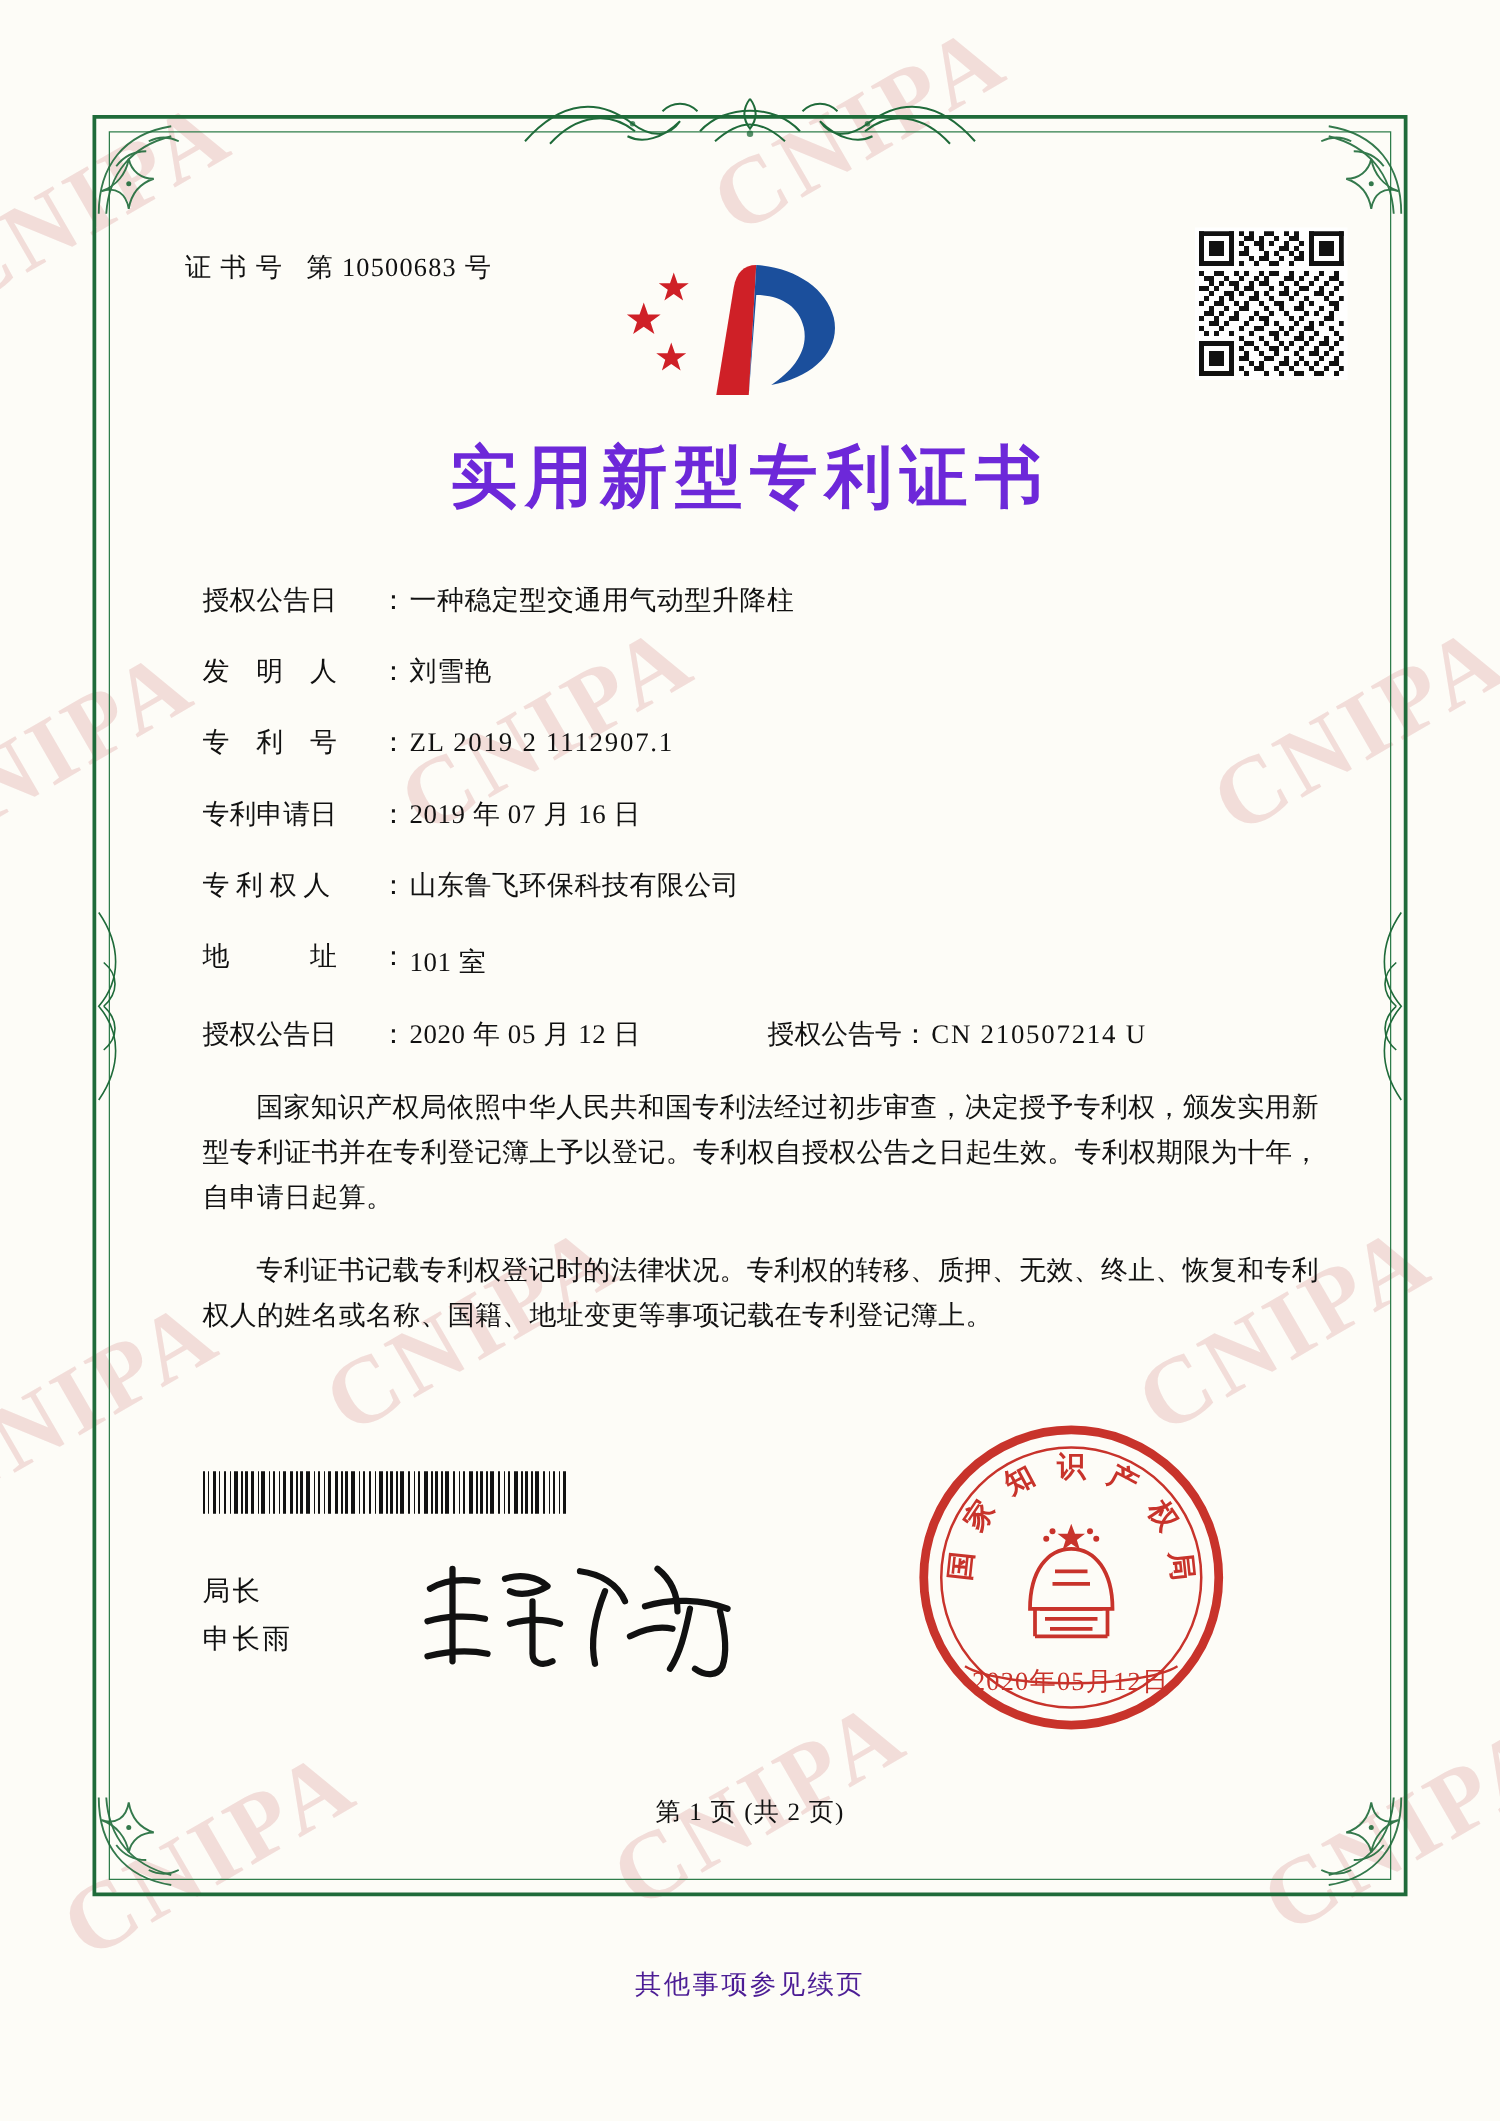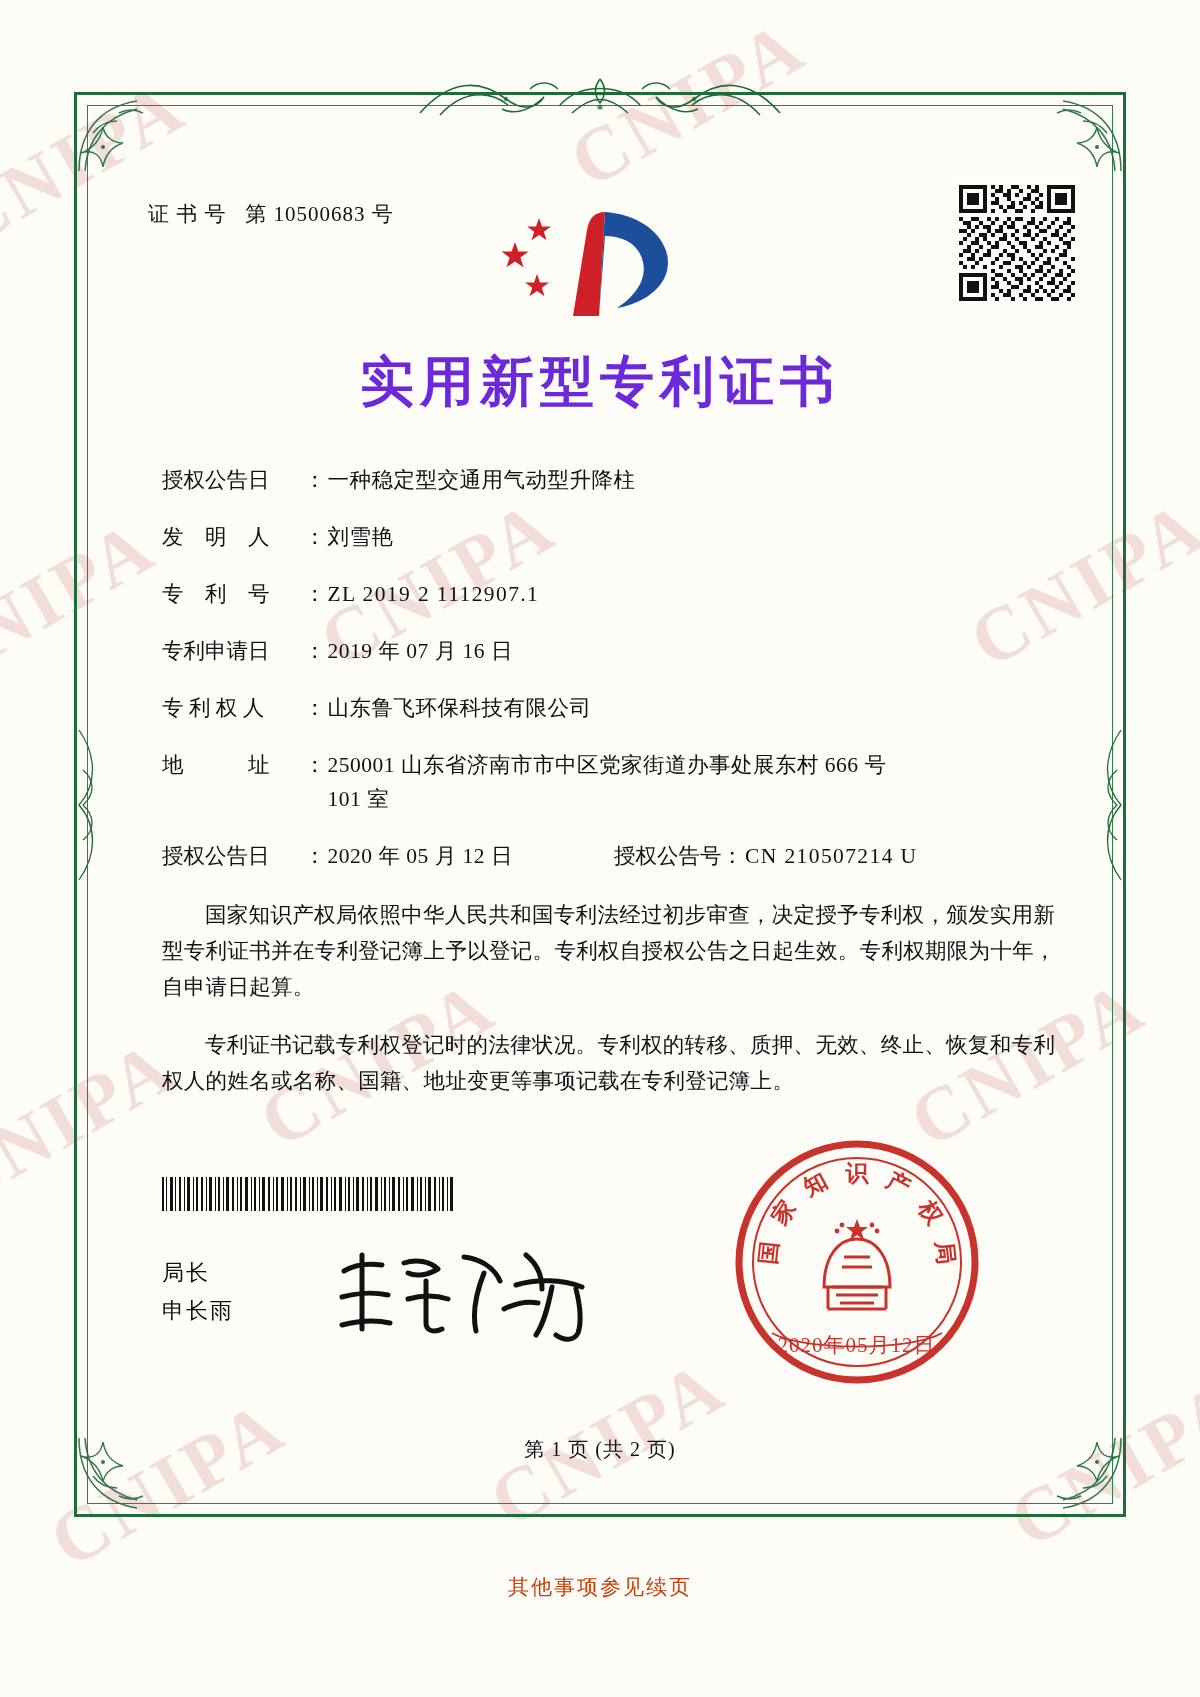--- a/index.html
+++ b/index.html
@@ -245,21 +245,21 @@
     margin-top: 24px;
   }
 
   .footer-note {
     position: absolute;
     left: 0; right: 0;
     bottom: 96px;
     text-align: center;
     font-size: 21px;
     letter-spacing: 2px;
-    color: #c2410c;
+    color: #4c1d95;
   }
 </style>
 </head>
 <body>
 
 <div class="page">
 
   <div class="wm-layer">
     <div class="wm w1">CNIPA</div>
     <div class="wm w2">CNIPA</div>
@@ -624,21 +624,20 @@
       <div class="field-row">
         <span class="f-label">专 利 权 人</span>
         <span class="f-colon">：</span>
         <span class="f-value">山东鲁飞环保科技有限公司</span>
       </div>
 
       <div class="field-row">
         <span class="f-label">地　　　址</span>
         <span class="f-colon">：</span>
         <span class="f-value">
-          <span>250001 山东省济南市市中区党家街道办事处展东村 666 号</span>
           <span class="line2">101 室</span>
         </span>
       </div>
 
       <div class="row-two">
         <span class="half-a">
           <span class="f-label">授权公告日</span>
           <span class="f-colon">：</span>
           <span class="f-value">2020 年 05 月 12 日</span>
         </span>

